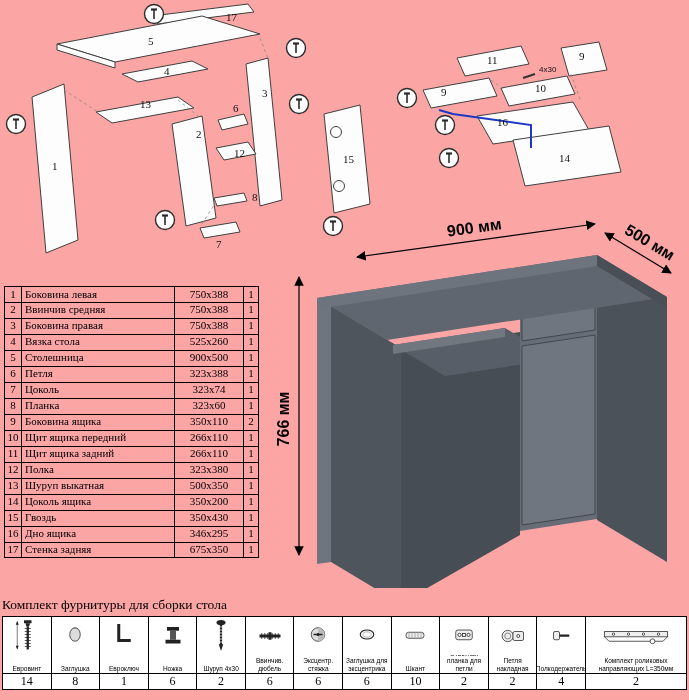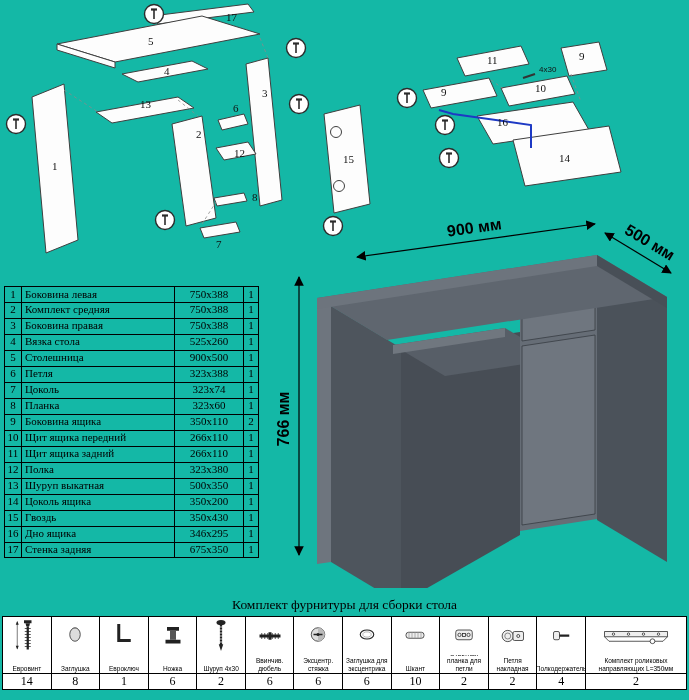--- a/index.html
+++ b/index.html
@@ -1,37 +1,37 @@
 <!DOCTYPE html>
 <html><head>
 <meta charset="utf-8">
 <style>
   *{box-sizing:border-box;margin:0;padding:0}
   html,body{background:#fff}
   body{width:689px;height:700px;font-family:"Liberation Serif",serif;color:#000}
-  .page{position:relative;width:689px;height:700px;background:#14b8a6;overflow:hidden}
+  .page{position:relative;width:689px;height:700px;background:#fca5a5;overflow:hidden}
 
   .diag-main{position:absolute;left:2px;top:2px;width:390px;height:285px}
   .diag-drawer{position:absolute;left:395px;top:28px;width:294px;height:195px}
   .diag text{font:11px "Liberation Serif",serif;fill:#111}
   .diag text.small{font:8px "Liberation Sans",sans-serif}
 
   .parts{position:absolute;left:4px;top:286px;border-collapse:collapse;font-size:11px;border:1.5px solid #000}
   .parts td{border:1px solid #000;padding:0.5px 3px;line-height:1.27;white-space:nowrap}
   .parts td.c{text-align:center;padding:0.5px 2px}
   .parts td.num{width:17px}
   .parts td.name{width:153px}
   .parts td.size{width:69px}
   .parts td.qty{width:15px}
 
   .desk{position:absolute;left:253px;top:213px;width:434px;height:375px}
   .desk .dim{font:bold 16px "Liberation Sans",sans-serif;fill:#000}
 
   .hw{position:absolute;left:2px;right:2px;top:597px}
-  .hw-title{text-align:center;font-size:13.5px;margin-bottom:3px}
+  .hw-title{font-size:13.5px;margin-bottom:3px}
   .hw-table{display:flex;border:1px solid #000;background:#fff}
   .hw-col{flex:1 1 0;display:flex;flex-direction:column;border-right:1px solid #000;min-width:0}
   .hw-col:last-child{border-right:none}
   .hw-col.wide{flex:0 0 100px}
   .hw-icon{height:38px;display:flex;align-items:center;justify-content:center;overflow:hidden}
   .hw-icon svg{width:30px;height:36px}
   .hw-col.wide .hw-icon svg{width:90px;height:36px}
   .hw-label{height:18px;display:flex;align-items:flex-end;justify-content:center;text-align:center;
             font:6.5px "Liberation Sans",sans-serif;line-height:1.12;padding:0 1px 1px;overflow:hidden}
   .hw-qty{border-top:1px solid #000;text-align:center;font-size:12px;height:16px;line-height:15px}
@@ -133,21 +133,21 @@
   <table class="parts">
     <tbody id="parts-body">
         <tr>
           <td class="c num">1</td>
           <td class="name">Боковина левая</td>
           <td class="c size">750x388</td>
           <td class="c qty">1</td>
         </tr>
         <tr>
           <td class="c num">2</td>
-          <td class="name">Комплект средняя</td>
+          <td class="name">Ввинчив средняя</td>
           <td class="c size">750x388</td>
           <td class="c qty">1</td>
         </tr>
         <tr>
           <td class="c num">3</td>
           <td class="name">Боковина правая</td>
           <td class="c size">750x388</td>
           <td class="c qty">1</td>
         </tr>
         <tr>

